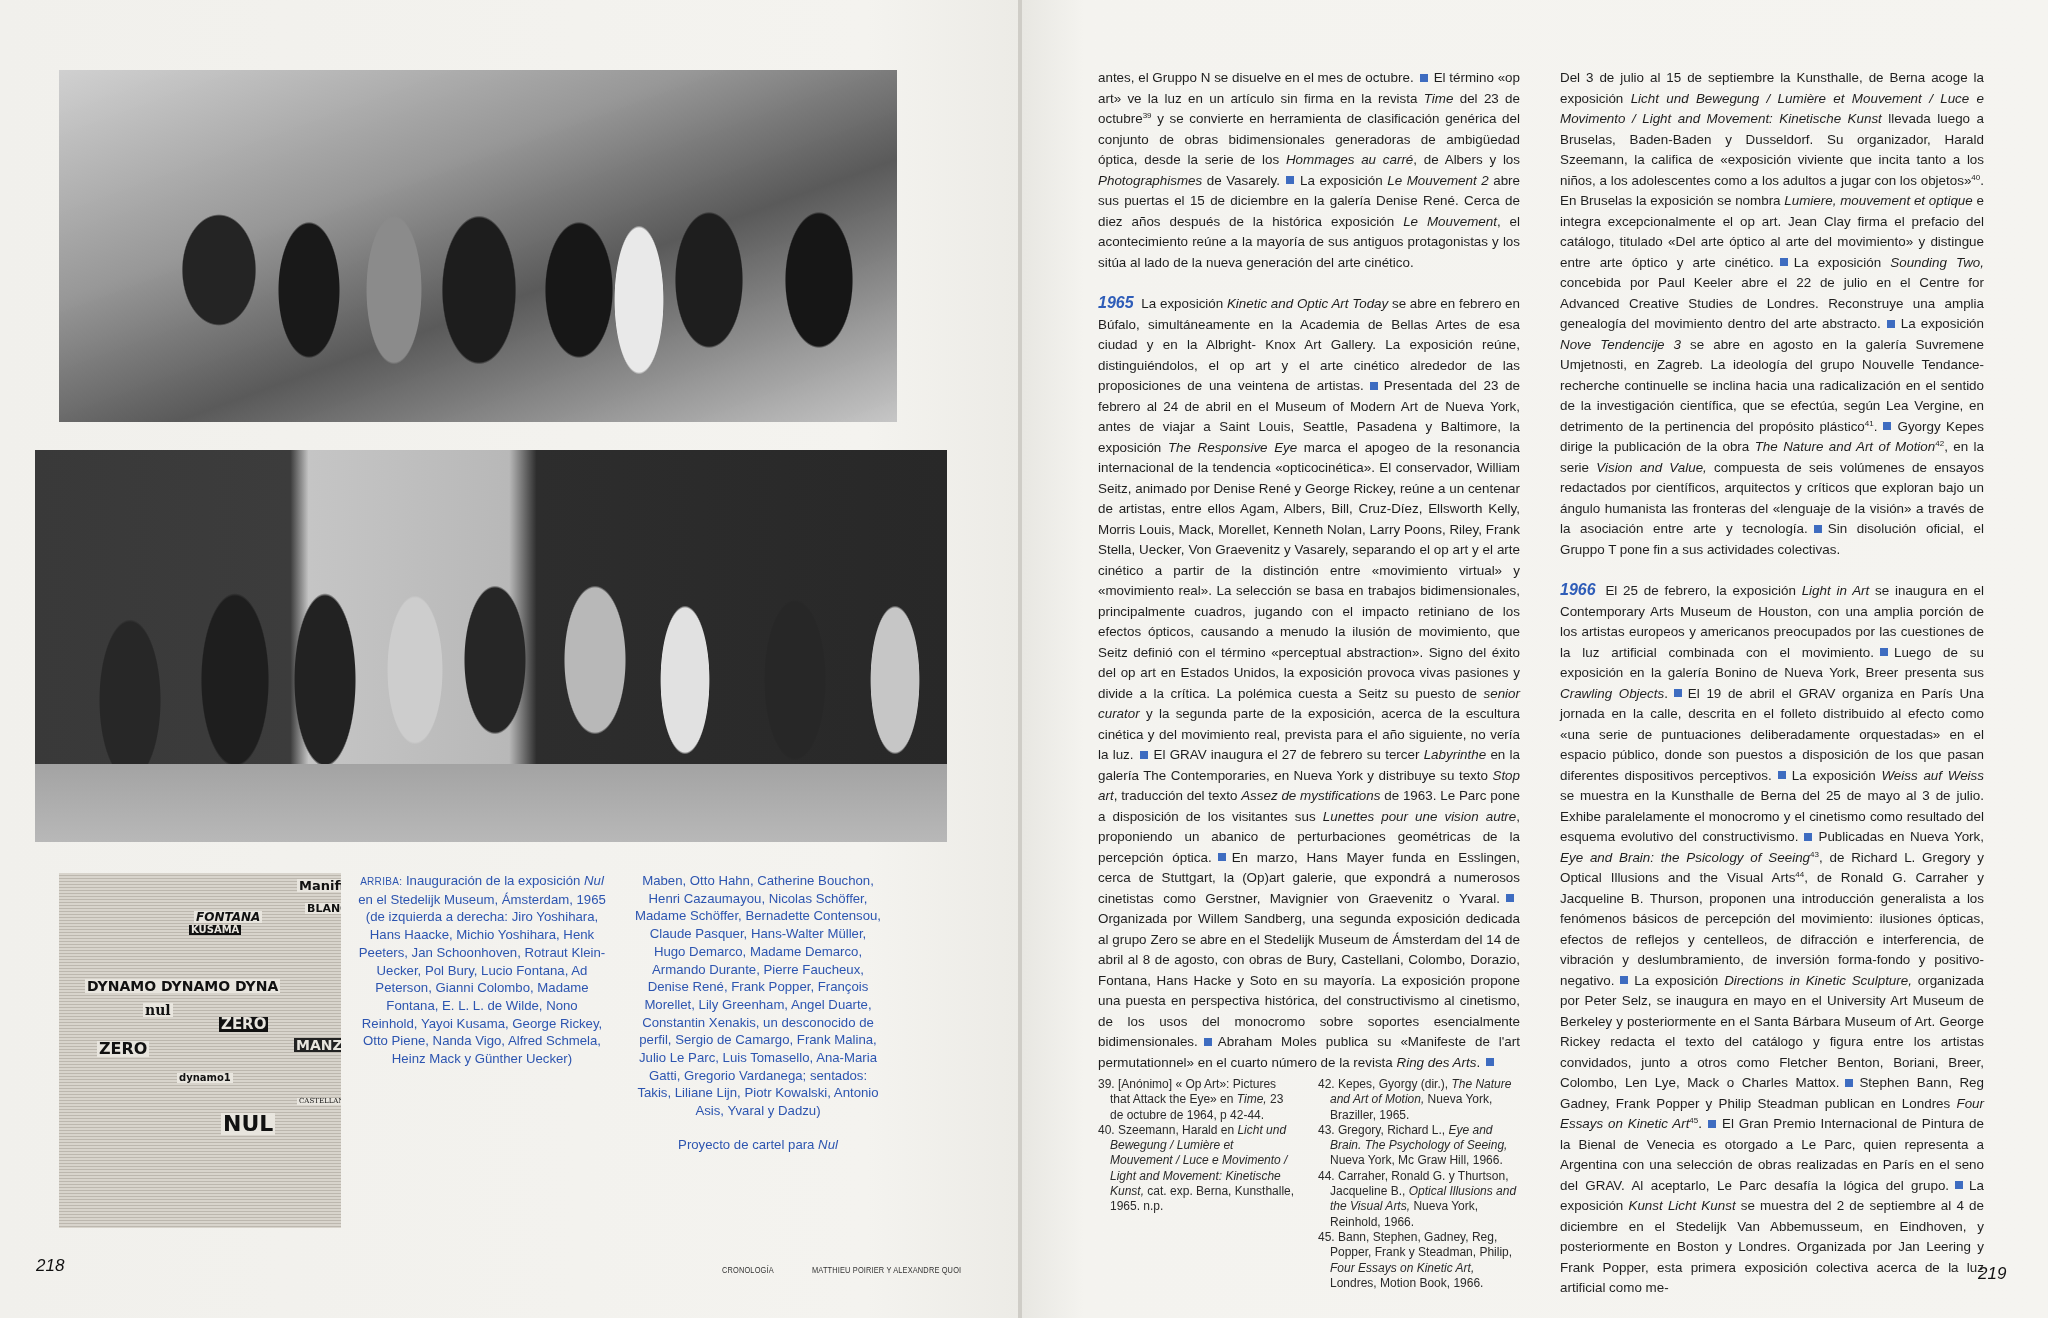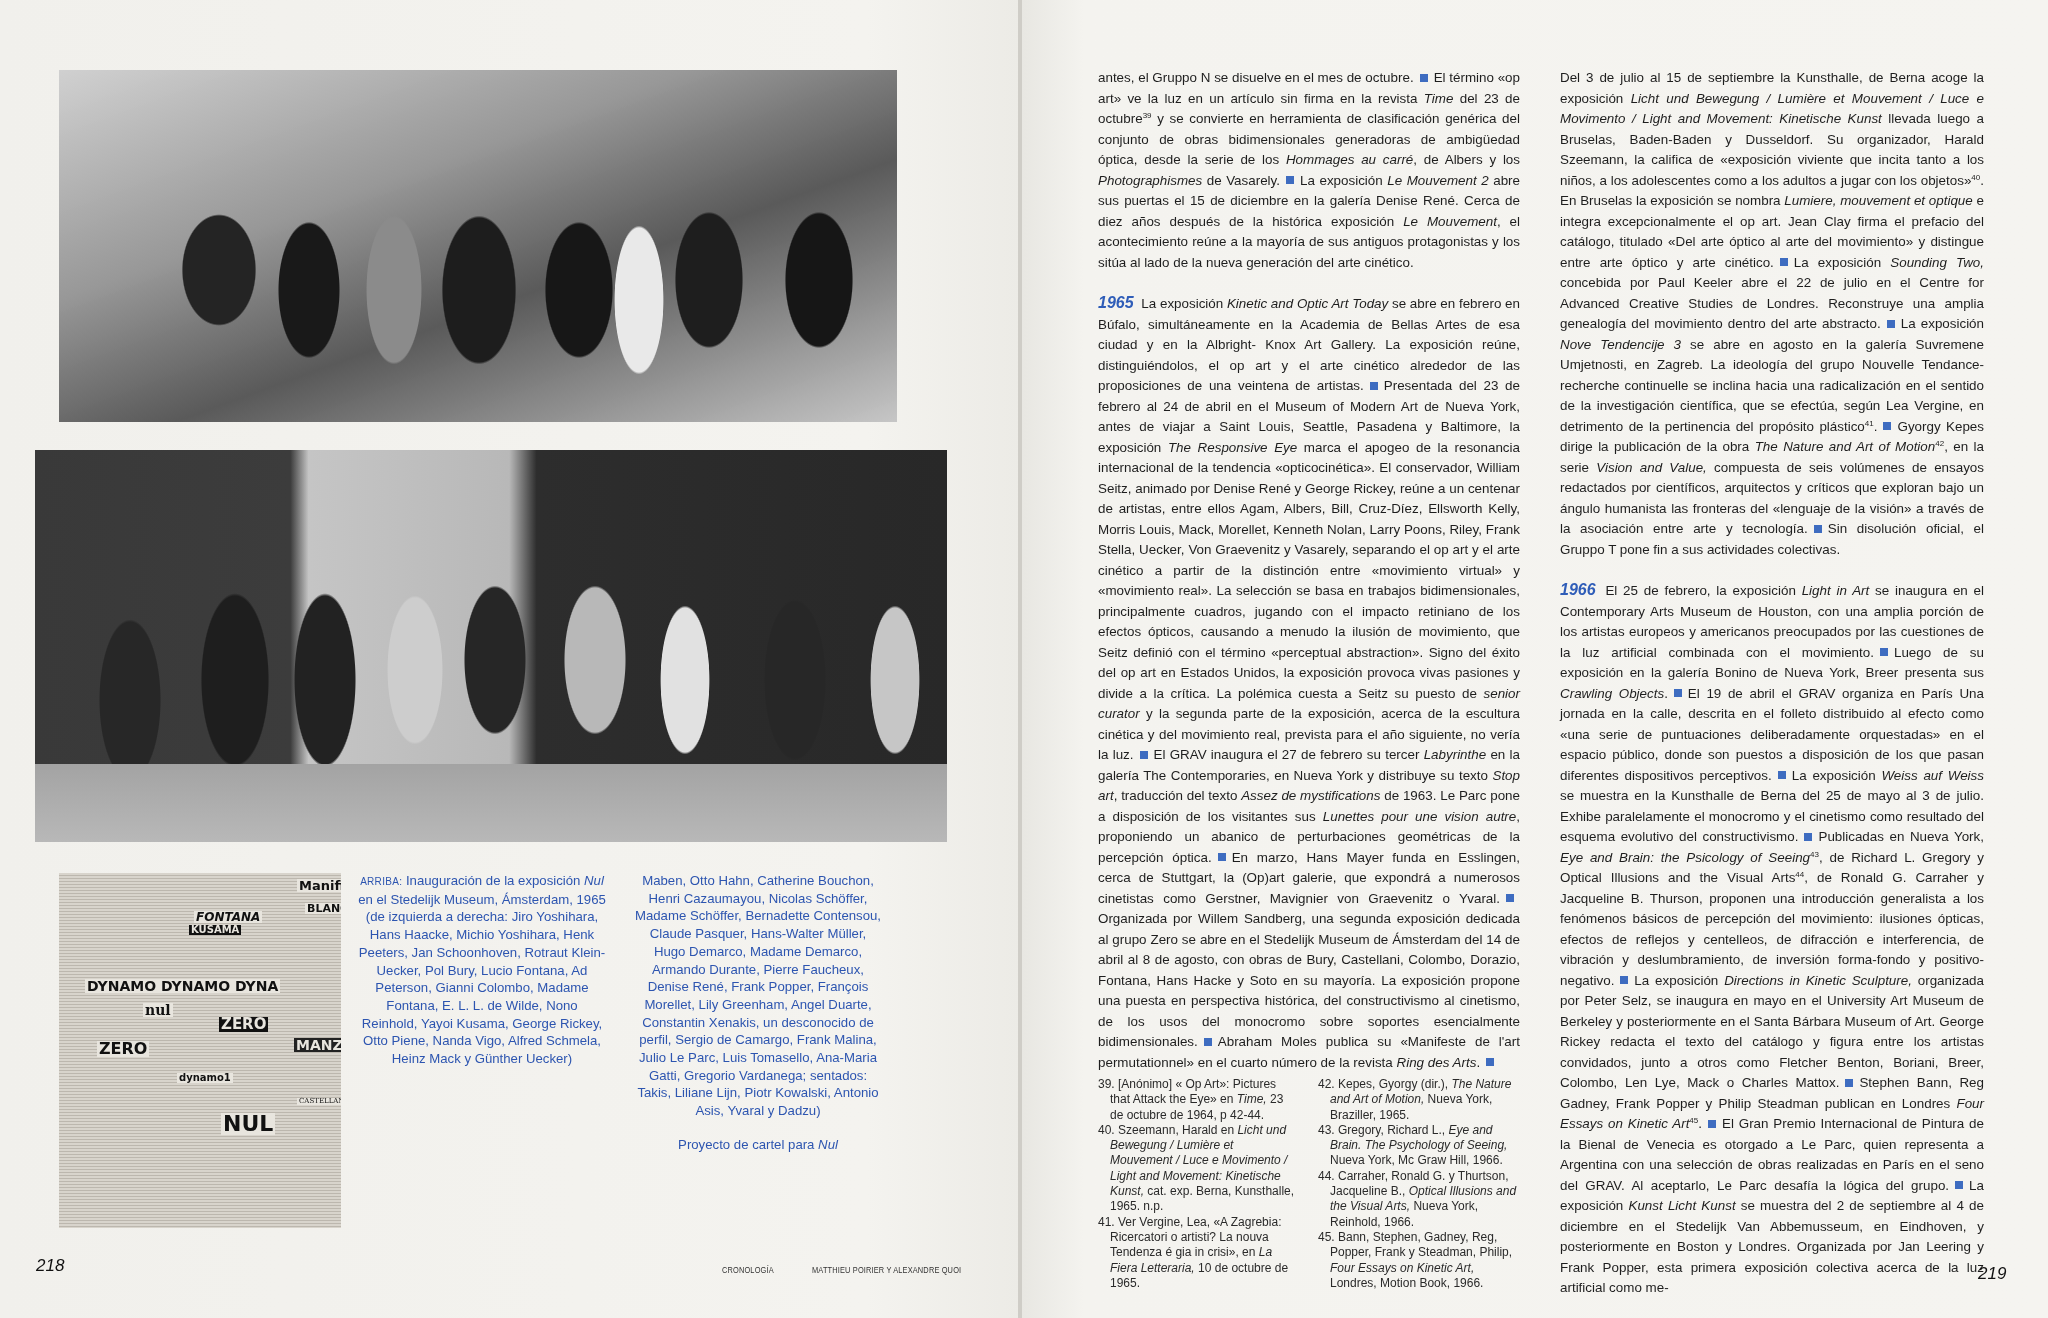--- a/index.html
+++ b/index.html
@@ -100,21 +100,20 @@
 <div class="runner" style="left:812px;top:1264px;">MATTHIEU POIRIER Y ALEXANDRE QUOI</div>
 
 <div class="col" style="left:1098px;top:68px;width:422px;">
   <p id="c1p1"><span>antes, el Gruppo N se disuelve en el mes de octubre.</span><span class="bullet"></span><span>El término «op art» ve la luz en un artículo sin firma en la revista </span><em>Time</em><span> del 23 de octubre</span><sup>39</sup><span> y se convierte en herramienta de clasificación genérica del conjunto de obras bidimensionales generadoras de ambigüedad óptica, desde la serie de los </span><em>Hommages au carré</em><span>, de Albers y los </span><em>Photographismes</em><span> de Vasarely.</span><span class="bullet"></span><span>La exposición </span><em>Le Mouvement 2</em><span> abre sus puertas el 15 de diciembre en la galería Denise René. Cerca de diez años después de la histórica exposición </span><em>Le Mouvement</em><span>, el acontecimiento reúne a la mayoría de sus antiguos protagonistas y los sitúa al lado de la nueva generación del arte cinético.</span></p>
   <p><span class="year">1965</span><span id="c1p2"><span> La exposición </span><em>Kinetic and Optic Art Today</em><span> se abre en febrero en Búfalo, simultáneamente en la Academia de Bellas Artes de esa ciudad y en la Albright- Knox Art Gallery. La exposición reúne, distinguiéndolos, el op art y el arte cinético alrededor de las proposiciones de una veintena de artistas.</span><span class="bullet"></span><span>Presentada del 23 de febrero al 24 de abril en el Museum of Modern Art de Nueva York, antes de viajar a Saint Louis, Seattle, Pasadena y Baltimore, la exposición </span><em>The Responsive Eye</em><span> marca el apogeo de la resonancia internacional de la tendencia «opticocinética». El conservador, William Seitz, animado por Denise René y George Rickey, reúne a un centenar de artistas, entre ellos Agam, Albers, Bill, Cruz-Díez, Ellsworth Kelly, Morris Louis, Mack, Morellet, Kenneth Nolan, Larry Poons, Riley, Frank Stella, Uecker, Von Graevenitz y Vasarely, separando el op art y el arte cinético a partir de la distinción entre «movimiento virtual» y «movimiento real». La selección se basa en trabajos bidimensionales, principalmente cuadros, jugando con el impacto retiniano de los efectos ópticos, causando a menudo la ilusión de movimiento, que Seitz definió con el término «perceptual abstraction». Signo del éxito del op art en Estados Unidos, la exposición provoca vivas pasiones y divide a la crítica. La polémica cuesta a Seitz su puesto de </span><em>senior curator</em><span> y la segunda parte de la exposición, acerca de la escultura cinética y del movimiento real, prevista para el año siguiente, no vería la luz.</span><span class="bullet"></span><span>El GRAV inaugura el 27 de febrero su tercer </span><em>Labyrinthe</em><span> en la galería The Contemporaries, en Nueva York y distribuye su texto </span><em>Stop art</em><span>, traducción del texto </span><em>Assez de mystifications</em><span> de 1963. Le Parc pone a disposición de los visitantes sus </span><em>Lunettes pour une vision autre</em><span>, proponiendo un abanico de perturbaciones geométricas de la percepción óptica.</span><span class="bullet"></span><span>En marzo, Hans Mayer funda en Esslingen, cerca de Stuttgart, la (Op)art galerie, que expondrá a numerosos cinetistas como Gerstner, Mavignier von Graevenitz o Yvaral.</span><span class="bullet"></span><span>Organizada por Willem Sandberg, una segunda exposición dedicada al grupo Zero se abre en el Stedelijk Museum de Ámsterdam del 14 de abril al 8 de agosto, con obras de Bury, Castellani, Colombo, Dorazio, Fontana, Hans Hacke y Soto en su mayoría. La exposición propone una puesta en perspectiva histórica, del constructivismo al cinetismo, de los usos del monocromo sobre soportes esencialmente bidimensionales.</span><span class="bullet"></span><span>Abraham Moles publica su «Manifeste de l'art permutationnel» en el cuarto número de la revista </span><em>Ring des Arts</em><span>.</span><span class="bullet"></span></span></p>
 </div>
 
 <div class="notes" style="left:1098px;top:1077px;width:200px;" id="notesA">
     <p class="n"><span>39. </span><span>[Anónimo] « Op Art»: Pictures that Attack the Eye» en </span><em>Time,</em><span> 23 de octubre de 1964, p 42-44.</span></p>
     <p class="n"><span>40. </span><span>Szeemann, Harald en </span><em>Licht und Bewegung / Lumière et Mouvement / Luce e Movimento / Light and Movement: Kinetische Kunst,</em><span> cat. exp. Berna, Kunsthalle, 1965. n.p.</span></p>
-    <p class="n"><span>41. </span><span>Ver Vergine, Lea, «A Zagrebia: Ricercatori o artisti? La nouva Tendenza é gia in crisi», en </span><em>La Fiera Letteraria,</em><span> 10 de octubre de 1965.</span></p>
   </div>
 <div class="notes" style="left:1318px;top:1077px;width:202px;" id="notesB">
     <p class="n"><span>42. </span><span>Kepes, Gyorgy (dir.), </span><em>The Nature and Art of Motion,</em><span> Nueva York, Braziller, 1965.</span></p>
     <p class="n"><span>43. </span><span>Gregory, Richard L., </span><em>Eye and Brain. The Psychology of Seeing,</em><span> Nueva York, Mc Graw Hill, 1966.</span></p>
     <p class="n"><span>44. </span><span>Carraher, Ronald G. y Thurtson, Jacqueline B., </span><em>Optical Illusions and the Visual Arts,</em><span> Nueva York, Reinhold, 1966.</span></p>
     <p class="n"><span>45. </span><span>Bann, Stephen, Gadney, Reg, Popper, Frank y Steadman, Philip, </span><em>Four Essays on Kinetic Art,</em><span> Londres, Motion Book, 1966.</span></p>
   </div>
 
 <div class="col" style="left:1560px;top:68px;width:424px;">
   <p id="c2p1"><span>Del 3 de julio al 15 de septiembre la Kunsthalle, de Berna acoge la exposición </span><em>Licht und Bewegung / Lumière et Mouvement / Luce e Movimento / Light and Movement: Kinetische Kunst</em><span> llevada luego a Bruselas, Baden-Baden y Dusseldorf. Su organizador, Harald Szeemann, la califica de «exposición viviente que incita tanto a los niños, a los adolescentes como a los adultos a jugar con los objetos»</span><sup>40</sup><span>. En Bruselas la exposición se nombra </span><em>Lumiere, mouvement et optique</em><span> e integra excepcionalmente el op art. Jean Clay firma el prefacio del catálogo, titulado «Del arte óptico al arte del movimiento» y distingue entre arte óptico y arte cinético.</span><span class="bullet"></span><span>La exposición </span><em>Sounding Two,</em><span> concebida por Paul Keeler abre el 22 de julio en el Centre for Advanced Creative Studies de Londres. Reconstruye una amplia genealogía del movimiento dentro del arte abstracto.</span><span class="bullet"></span><span>La exposición </span><em>Nove Tendencije 3</em><span> se abre en agosto en la galería Suvremene Umjetnosti, en Zagreb. La ideología del grupo Nouvelle Tendance-recherche continuelle se inclina hacia una radicalización en el sentido de la investigación científica, que se efectúa, según Lea Vergine, en detrimento de la pertinencia del propósito plástico</span><sup>41</sup><span>.</span><span class="bullet"></span><span>Gyorgy Kepes dirige la publicación de la obra </span><em>The Nature and Art of Motion</em><sup>42</sup><span>, en la serie </span><em>Vision and Value,</em><span> compuesta de seis volúmenes de ensayos redactados por científicos, arquitectos y críticos que exploran bajo un ángulo humanista las fronteras del «lenguaje de la visión» a través de la asociación entre arte y tecnología.</span><span class="bullet"></span><span>Sin disolución oficial, el Gruppo T pone fin a sus actividades colectivas.</span></p>

